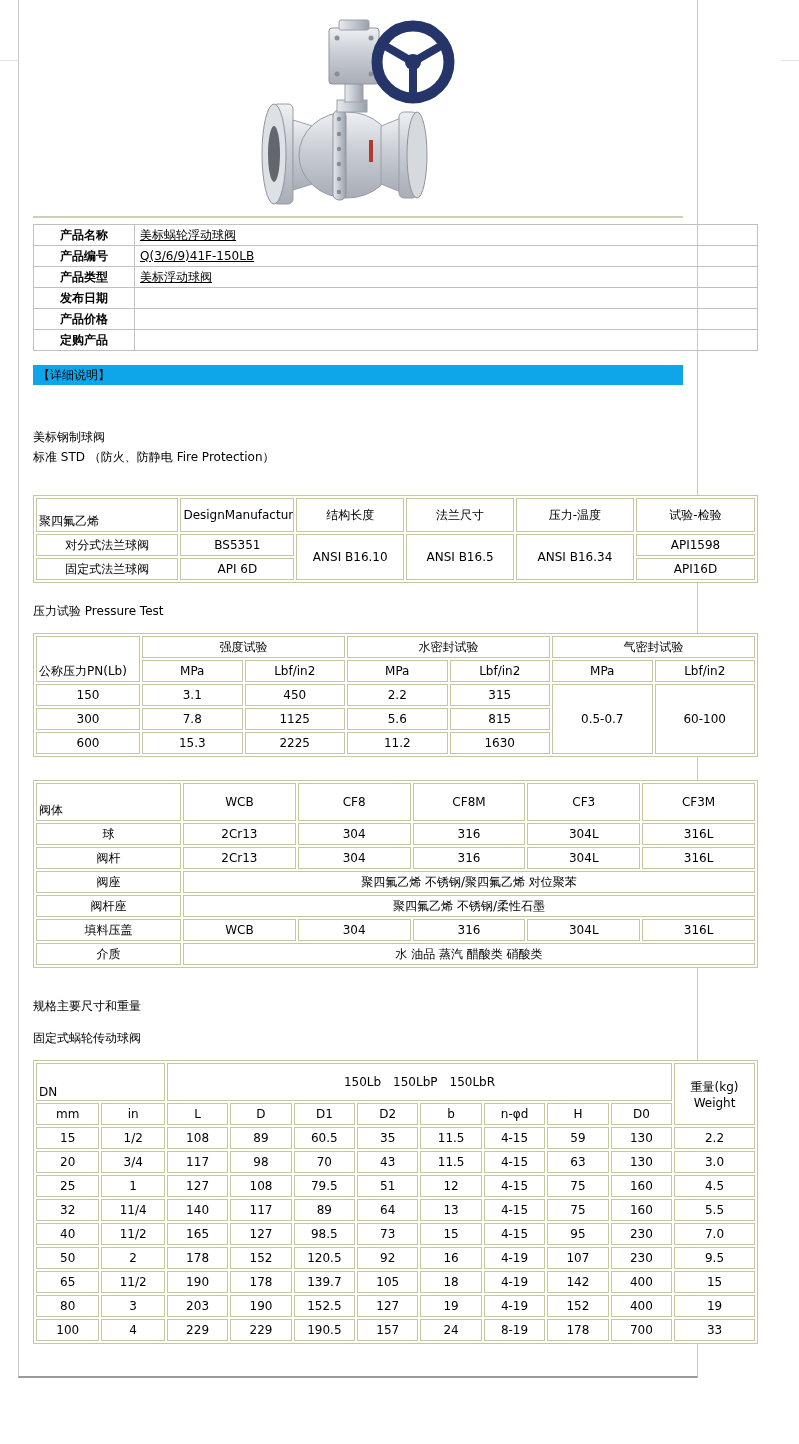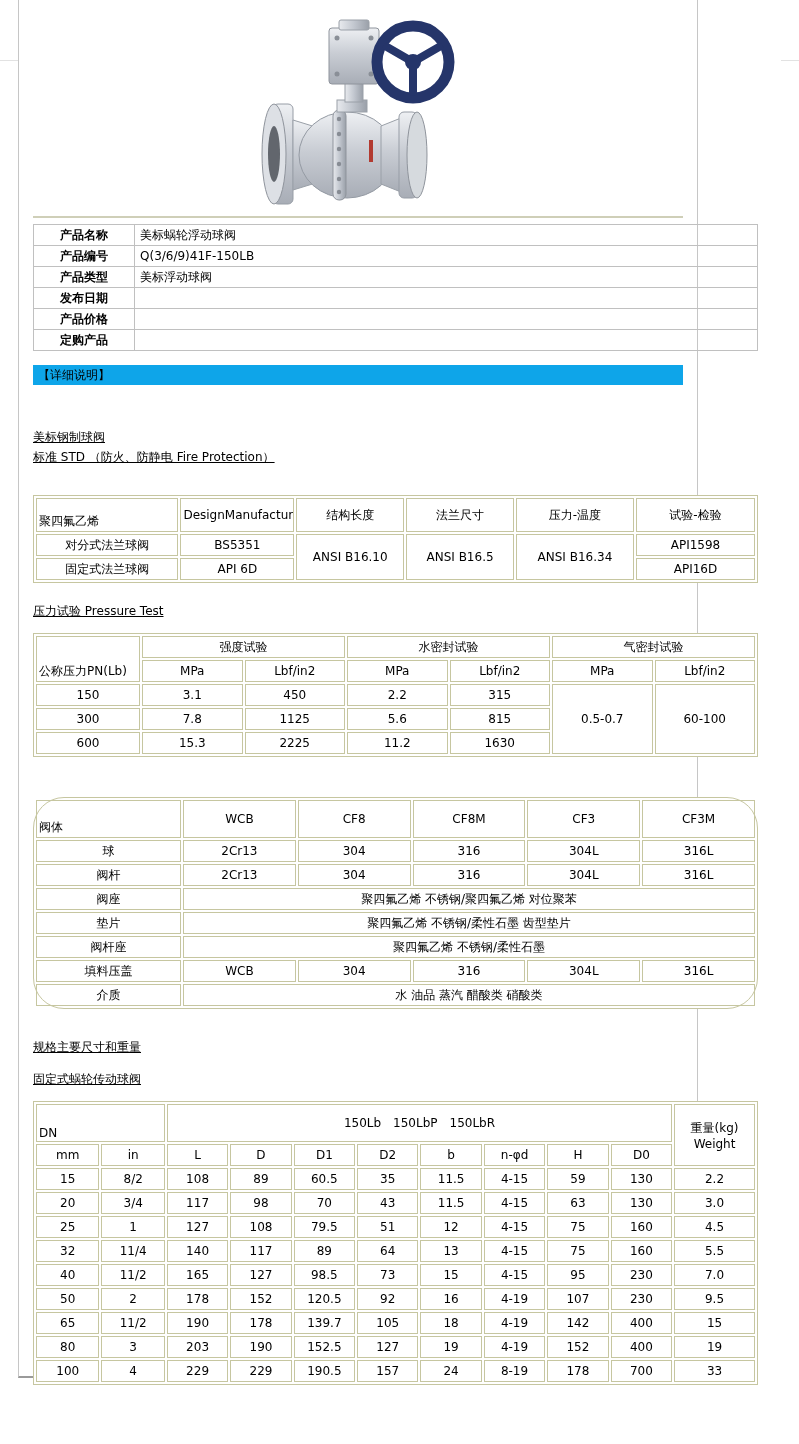--- a/index.html
+++ b/index.html
@@ -21,30 +21,30 @@
   .inner { padding:0 14px; }
 
   
   .photo-section { height:212px; display:flex; justify-content:center; align-items:flex-end; }
   .divider { height:2px; background:#cfcfb8; margin:4px 0 6px 0; }
 
   
   table.ptable { border-collapse:collapse; width:725px; table-layout:fixed; }
   table.ptable td { border:1px solid #c0c0c0; height:20px; padding:0; overflow:hidden; }
   table.ptable td.plabel { width:100px; text-align:center; font-weight:bold; }
-  table.ptable td.pvalue { padding-left:5px; }
+  table.ptable td.pvalue { padding-left:5px;text-decoration:underline; }
 
   
   .detail-bar { margin-top:14px; height:20px; line-height:20px; background:#0ea5e9; padding-left:5px; }
 
-  .tline { line-height:20px;text-decoration:underline; }
+  .tline { line-height:20px; }
   .mt40 { margin-top:42px; }
   .mt18 { margin-top:18px; }
   .mt22 { margin-top:22px; }
-  .mt26 { margin-top:40px;border-radius:31px; }
+  .mt26 { margin-top:23px; }
   .mt28 { margin-top:28px; }
   .mt12 { margin-top:12px; }
 
   
   table.spec {
     border:1px solid #c6c6a0; border-collapse:separate; border-spacing:2px;
     background:#fff; table-layout:fixed; width:725px;
   }
   table.spec td {
     border:1px solid #c6c6a0; text-align:center; vertical-align:middle;
@@ -278,24 +278,20 @@
         <td>304</td>
         <td>316</td>
         <td>304L</td>
         <td>316L</td>
       </tr>
       <tr>
         <td>阀座</td>
         <td colspan="5">聚四氟乙烯 不锈钢/聚四氟乙烯 对位聚苯</td>
       </tr>
       <tr>
-        <td>垫片</td>
-        <td colspan="5">聚四氟乙烯 不锈钢/柔性石墨 齿型垫片</td>
-      </tr>
-      <tr>
         <td>阀杆座</td>
         <td colspan="5">聚四氟乙烯 不锈钢/柔性石墨</td>
       </tr>
       <tr>
         <td>填料压盖</td>
         <td>WCB</td>
         <td>304</td>
         <td>316</td>
         <td>304L</td>
         <td>316L</td>
@@ -343,21 +339,21 @@
         <td>b</td>
         <td>n-φd</td>
         <td>H</td>
         <td>D0</td>
       </tr>
       </tbody>
         <tbody>
 
       <tr>
           <td>15</td>
-            <td>8/2</td>
+            <td>1/2</td>
           <td>108</td>
             <td>89</td>
           <td>60.5</td>
             <td>35</td>
           <td>11.5</td>
             <td>4-15</td>
           <td>59</td>
             <td>130</td>
           <td>2.2</td>
         </tr>

